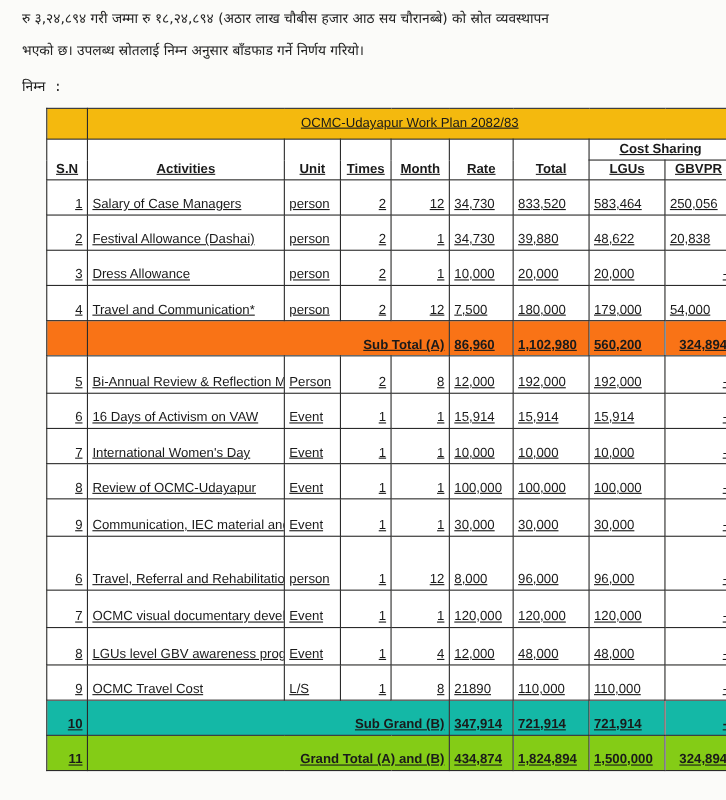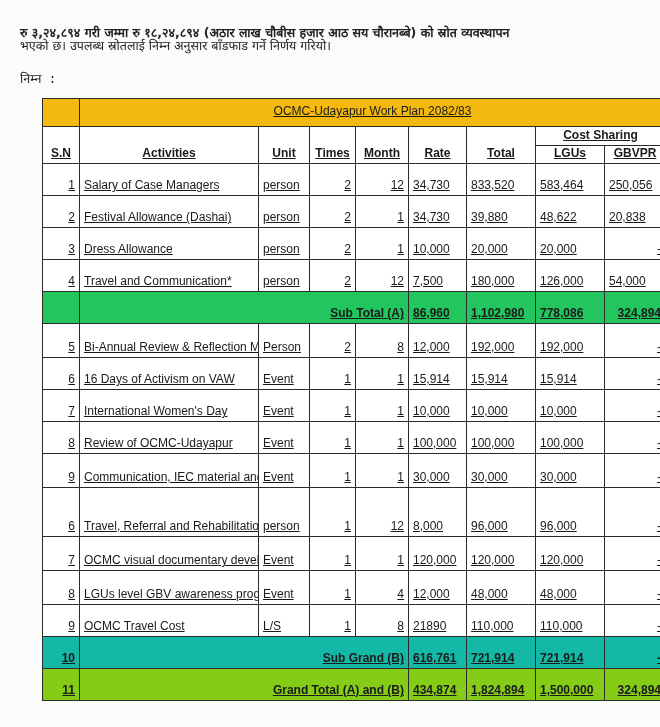--- a/index.html
+++ b/index.html
@@ -4,21 +4,21 @@
 <style>
   html, body { margin: 0; padding: 0; }
   body {
     width: 660px; height: 727px; background: #fbfbf9; position: relative; overflow: hidden;
     font-family: "Liberation Sans", sans-serif; color: #1a1a1a;
   }
   .np-line {
     position: absolute; left: 20px; font-family: "DejaVu Sans", sans-serif;
     font-size: 12.5px; color: #222; white-space: nowrap;
   }
-  #line1 { top: 24px; font-weight: bold; }
+  #line1 { top: 8px; }
   #line2 { top: 37px; }
   #line3 { top: 70px; font-family: Liberation Mono, monospace; }
   table.plan {
     position: absolute; left: 42px; top: 98px; width: 623px;
     border-collapse: collapse; table-layout: fixed;
     font-size: 12px;
     text-decoration: underline;
   }
   table.plan td {
     border: 1px solid #2b2b2b; padding: 0 4px; vertical-align: bottom;
@@ -29,21 +29,21 @@
   td.c { text-align: center; }
   td.l { text-align: left; }
   td.b { font-weight: bold; }
   tr.title td { background: #f4b90e; height: 25px; vertical-align: middle; }
   tr.hdr1 td, tr.hdr2 td { background: #ffffff; }
   tr.hdr1 td { height: 16px; }
   tr.hdr2 td { height: 14px; }
   tr.row td { background: #ffffff; height: 29px; }
   tr.row.tall2 td { height: 31px; }
   tr.row.tall3 td { height: 46px; }
-  tr.sub td { background: #22c55e; height: 29px; font-weight: bold; }
+  tr.sub td { background: #f97316; height: 29px; font-weight: bold; }
   tr.subB td { background: #14b8a6; height: 29px; font-weight: bold; }
   tr.grand td { background: #84cc16; height: 29px; font-weight: bold; }
 </style>
 </head>
 <body>
 
 <div id="line1" class="np-line">रु ३,२४,८९४ गरी जम्मा रु १८,२४,८९४ (अठार लाख चौबीस हजार आठ सय चौरानब्बे) को स्रोत व्यवस्थापन</div>
 <div id="line2" class="np-line">भएको छ। उपलब्ध स्रोतलाई निम्न अनुसार बाँडफाड गर्ने निर्णय गरियो।</div>
 <div id="line3" class="np-line">निम्न :</div>
 
@@ -112,29 +112,29 @@
         <td class="r">-</td>
       </tr>
       <tr class="row">
         <td class="r">4</td>
         <td class="l wrap">Travel and Communication*</td>
         <td class="l">person</td>
         <td class="r">2</td>
         <td class="r">12</td>
         <td class="l">7,500</td>
         <td class="l">180,000</td>
-        <td class="l">126,000</td>
+        <td class="l">179,000</td>
         <td class="l">54,000</td>
       </tr>
       <tr class="sub">
         <td class="r"></td>
         <td class="r" colspan="4">Sub Total (A)</td>
         <td class="l">86,960</td>
         <td class="l">1,102,980</td>
-        <td class="l">778,086</td>
+        <td class="l">560,200</td>
         <td class="r">324,894</td>
       </tr>
       <tr class="row tall2">
         <td class="r">5</td>
         <td class="l wrap">Bi-Annual Review &amp; Reflection Meeting</td>
         <td class="l">Person</td>
         <td class="r">2</td>
         <td class="r">8</td>
         <td class="l">12,000</td>
         <td class="l">192,000</td>
@@ -225,21 +225,21 @@
         <td class="r">1</td>
         <td class="r">8</td>
         <td class="l">21890</td>
         <td class="l">110,000</td>
         <td class="l">110,000</td>
         <td class="r">-</td>
       </tr>
       <tr class="subB">
         <td class="r">10</td>
         <td class="r" colspan="4">Sub Grand (B)</td>
-        <td class="l">616,761</td>
+        <td class="l">347,914</td>
         <td class="l">721,914</td>
         <td class="l">721,914</td>
         <td class="r">-</td>
       </tr>
       <tr class="grand">
         <td class="r">11</td>
         <td class="r" colspan="4">Grand Total (A) and (B)</td>
         <td class="l">434,874</td>
         <td class="l">1,824,894</td>
         <td class="l">1,500,000</td>

